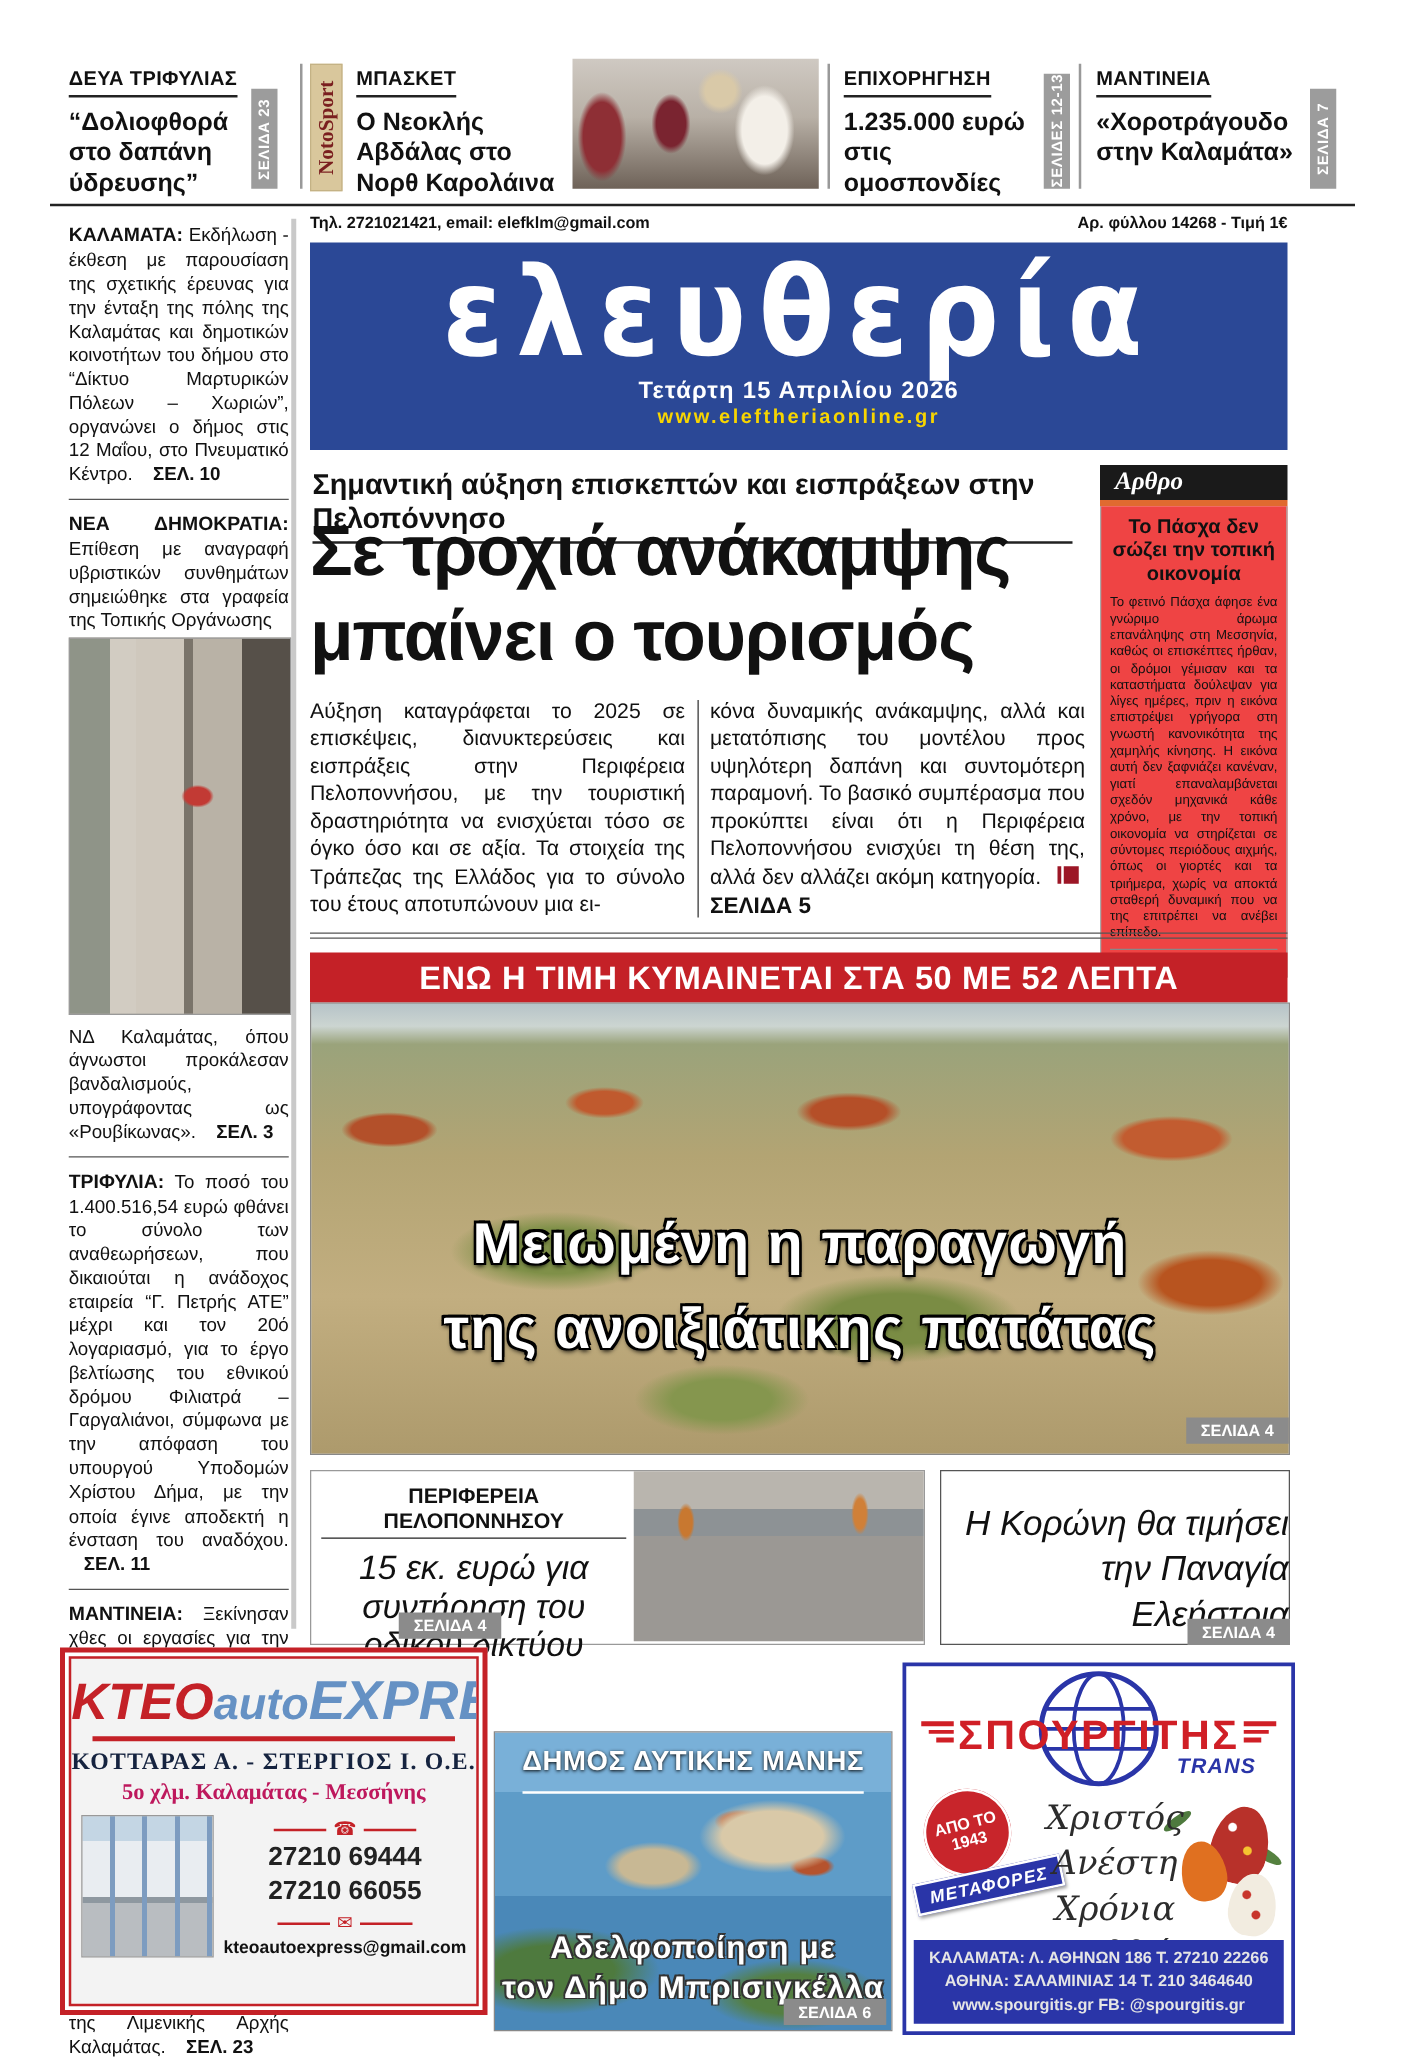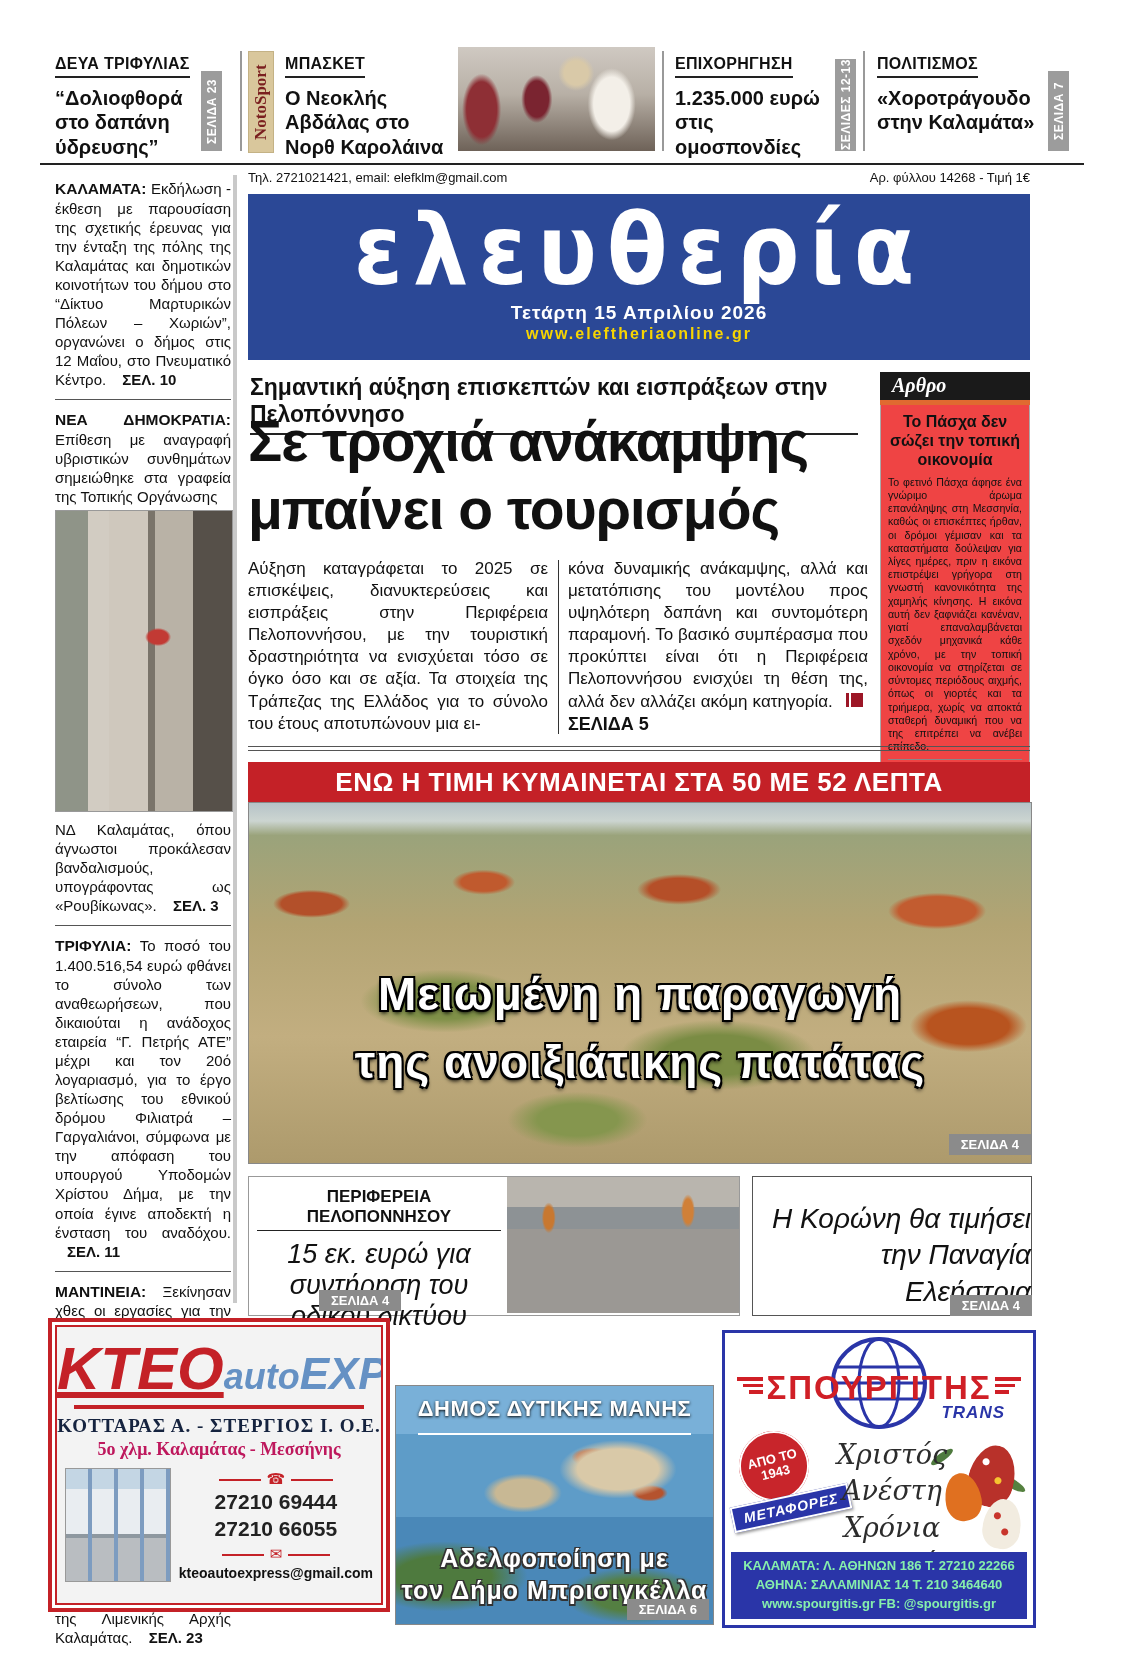--- a/index.html
+++ b/index.html
@@ -41,21 +41,21 @@
     background:
       radial-gradient(ellipse 20px 14px at 58% 42%, #c23a34 0 50%, transparent 65%),
       linear-gradient(90deg,#8f9488 0 18%,#d2ccc2 18% 30%,#cfc8bd 30% 52%,#7a746a 52% 56%,
                       #b9b2a6 56% 78%,#565049 78% 100%),
       #b8b2a8;}
   .sb-divider{position:absolute;left:233px;top:175px;width:4px;height:1128px;background:#c9c9c9;}
 
   
   .main{position:absolute;left:248px;top:168px;width:782px;height:1486px;}
   .contact-row{position:absolute;left:0;right:0;top:2px;display:flex;
-               justify-content:space-between;font-size:13px;font-weight:normal;}
+               justify-content:space-between;font-size:13px;font-weight:bold;}
   .banner{position:absolute;left:0;top:26px;width:782px;height:166px;background:#2b4896;
           text-align:center;}
   .logo{color:#fff;font-weight:bold;font-size:88px;line-height:100px;letter-spacing:10px;
         transform:scaleY(1.12);margin-top:6px;font-family:"DejaVu Sans",sans-serif;}
   .banner-date{color:#fff;font-weight:bold;font-size:19px;margin-top:2px;letter-spacing:1px;}
   .banner-url{color:#f7d500;font-weight:bold;font-size:16px;letter-spacing:2px;margin-top:1px;}
 
   .kicker-main{position:absolute;left:2px;top:206px;width:608px;font-size:23px;font-weight:bold;
                border-bottom:2.5px solid #222;padding-bottom:5px;}
   .headline{position:absolute;left:0;width:622px;text-align:left;font-size:57px;
@@ -121,21 +121,21 @@
               border:1.5px solid #555;}
   .koroni-title{font-style:italic;font-size:28px;line-height:1.3;text-align:right;
                 margin-top:24px;}
 
   
   .kteo{position:absolute;left:48px;top:1318px;width:334px;height:286px;
         border:4px solid #c42127;background:#fff;}
   .kteo-inner{position:absolute;inset:3px;border:2px solid #c42127;background:#f3f3f3;
               text-align:center;overflow:hidden;}
   .kteo-brand{margin-top:12px;font-style:italic;font-weight:bold;line-height:1;}
-  .kteo-red{color:#c42127;font-size:60px;text-decoration:underline;}
+  .kteo-red{color:#c42127;font-size:41px;}
   .kteo-blue1{color:#6591c4;font-size:36px;}
   .kteo-blue2{color:#6591c4;font-size:44px;}
   .kteo-underline{width:290px;height:4px;background:#c42127;margin:6px auto 6px auto;}
   .kteo-serif1{font-family:"Liberation Serif",serif;font-weight:bold;color:#15233f;
                font-size:19px;letter-spacing:1px;}
   .kteo-serif2{font-family:"Liberation Serif",serif;font-weight:bold;color:#be185d;
                font-size:18px;margin-top:2px;}
   .kteo-bottom{display:flex;margin-top:8px;padding:0 8px;}
   .kteo-photo{width:150px;height:112px;border:1px solid #999;
     background:
@@ -193,21 +193,21 @@
         background-image:radial-gradient(circle 4px at 30% 30%,#fff 0 3px,transparent 4px),
         radial-gradient(circle 4px at 65% 55%,#f6c430 0 3px,transparent 4px);}
   .egg2{right:52px;top:140px;width:36px;height:48px;background:#e07020;transform:rotate(-10deg);}
   .egg3{right:12px;top:166px;width:38px;height:50px;background:#f2ece0;transform:rotate(8deg);
         background-image:radial-gradient(circle 4px at 35% 35%,#c8352c 0 3px,transparent 4px),
         radial-gradient(circle 4px at 60% 65%,#c8352c 0 3px,transparent 4px);}
   .leaf{position:absolute;right:78px;top:120px;width:26px;height:8px;background:#4e7a3e;
         border-radius:50%;transform:rotate(-35deg);z-index:0;}
   .leaf2{position:absolute;right:6px;top:146px;width:30px;height:9px;background:#55813f;
          border-radius:50%;transform:rotate(30deg);z-index:0;}
-  .sp-footer{position:absolute;left:6px;right:6px;bottom:6px;background:#2a35a8;color:#86efac;
+  .sp-footer{position:absolute;left:6px;right:6px;bottom:6px;background:#2a35a8;color:#e5e5e5;
              text-align:center;font-weight:bold;font-size:13px;line-height:1.45;
              padding:5px 2px;z-index:3;}
 </style>
 </head>
 <body>
 
 <div id="page">
 
   <div class="topstrip">
 
@@ -230,21 +230,21 @@
 
     <div class="teaser" style="left:620px;width:158px;">
       <span class="kicker-sm">ΕΠΙΧΟΡΗΓΗΣΗ</span>
       <div class="teaser-title">1.235.000 ευρώ στις ομοσπονδίες</div>
     </div>
     <div class="vbadge" style="left:780px;top:14px;width:21px;height:92px;">ΣΕΛΙΔΕΣ 12-13</div>
 
     <div class="vline" style="left:808px;top:6px;height:100px;"></div>
 
     <div class="teaser" style="left:822px;width:165px;">
-      <span class="kicker-sm">ΠΟΛΙΤΙΣΜΟΣ</span>
+      <span class="kicker-sm">ΜΑΝΤΙΝΕΙΑ</span>
       <div class="teaser-title">«Χοροτράγουδο στην Καλαμάτα»</div>
     </div>
     <div class="vbadge" style="left:993px;top:26px;width:21px;height:80px;">ΣΕΛΙΔΑ 7</div>
   </div>
 
   <div class="hrule"></div>
 
   <div class="sidebar">
     <div class="sb-item">
       <span class="sb-lead">ΚΑΛΑΜΑΤΑ:</span>

